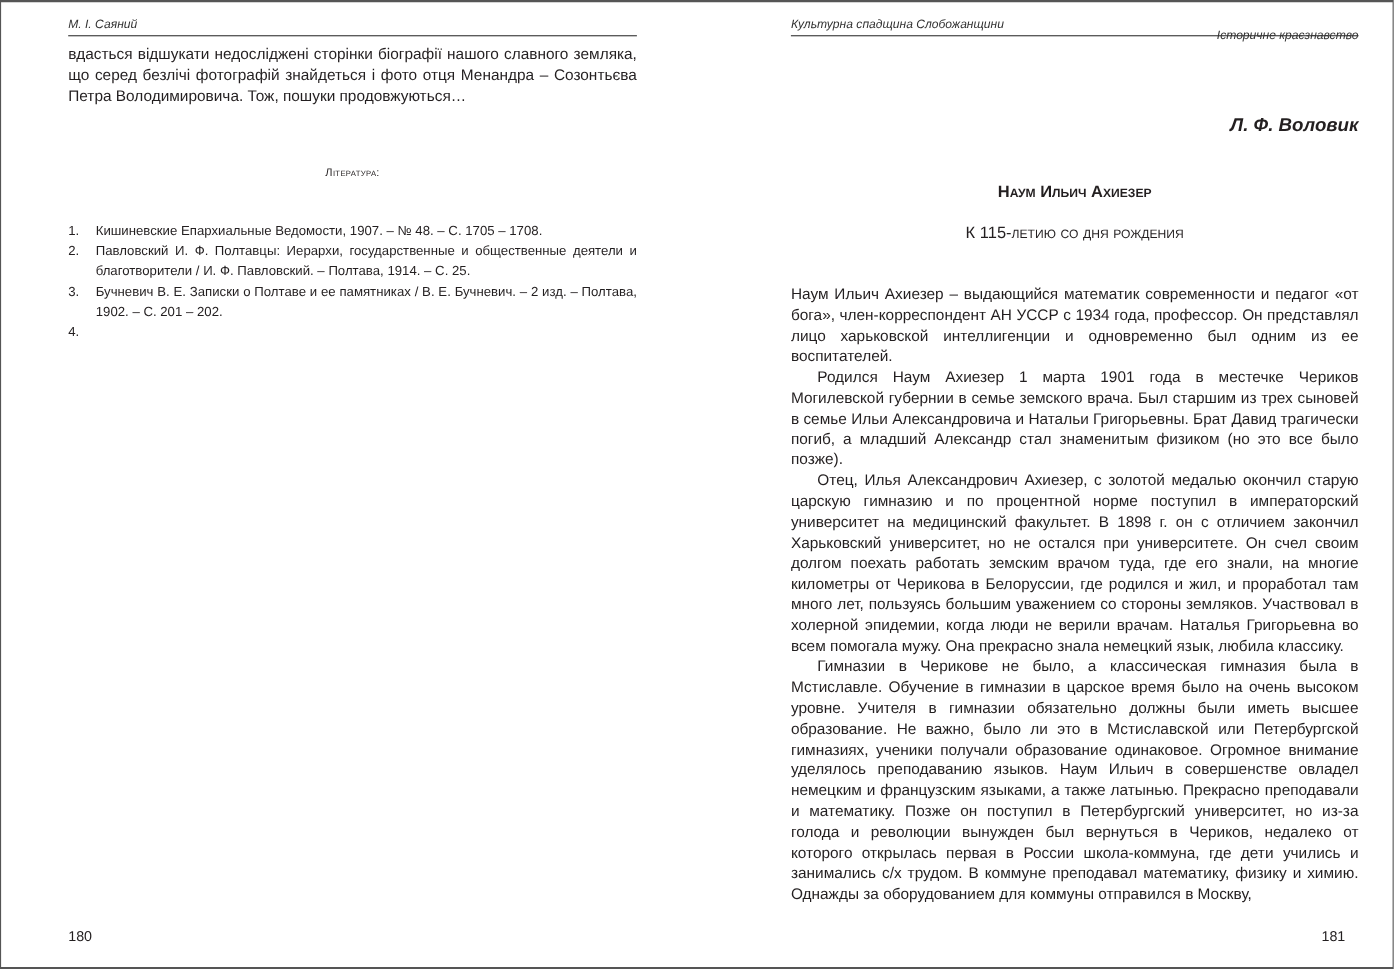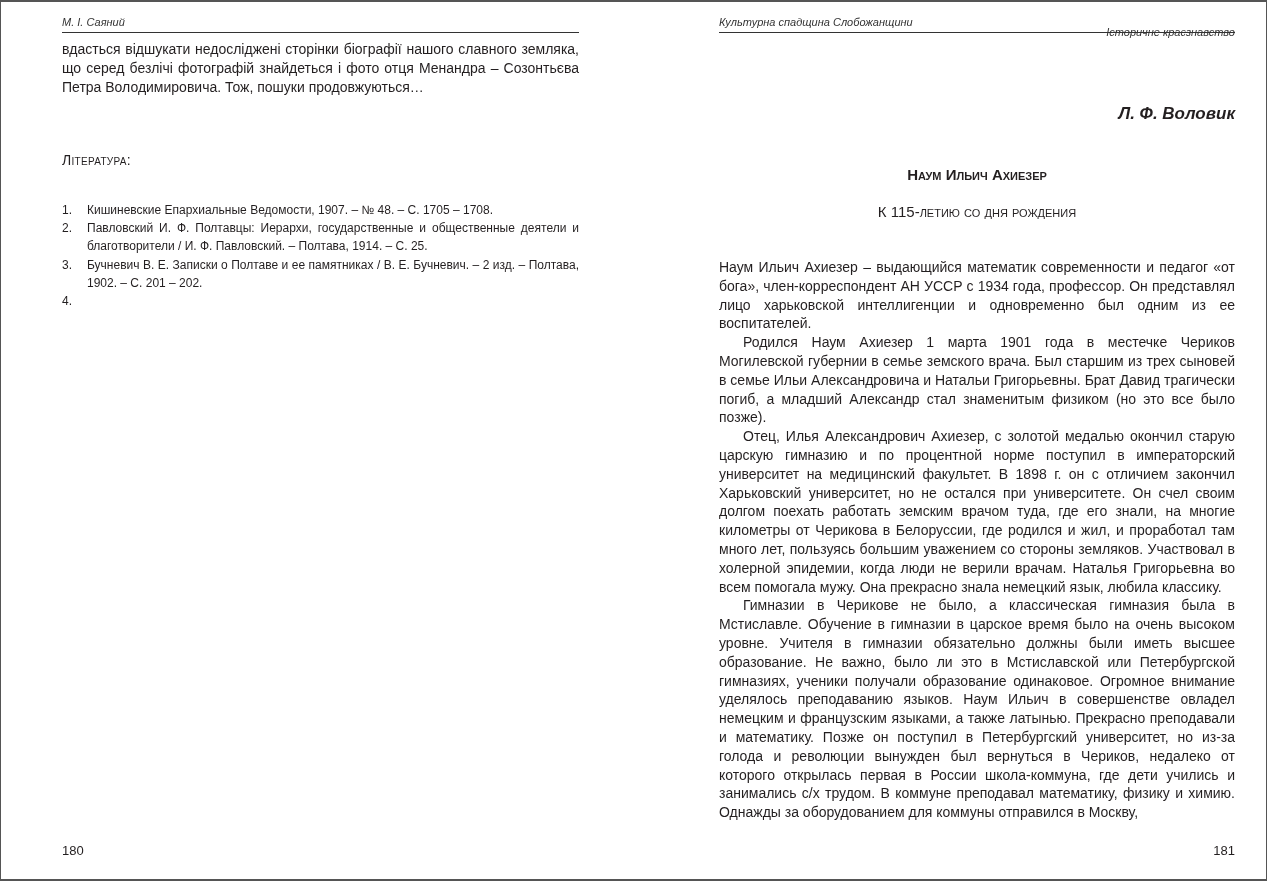--- a/index.html
+++ b/index.html
@@ -10,22 +10,22 @@
   .page { position: absolute; top: 0; height: 701px; }
   .page-left { left: 62px; width: 517px; }
   .page-right { left: 691px; width: 516px; margin-left: 28px; }
   .running-head { position: absolute; top: 14px; left: 0; right: 0; height: 18px;
                   border-bottom: 1.5px solid #333; font-style: italic; font-size: 11px; color: #333; }
   .running-head .l { position: absolute; left: 0; top: 2px; }
   .running-head .r { position: absolute; right: 0; top: 12px; }
   .body-text { font-size: 14px; line-height: 18.8px; text-align: justify; margin: 0; }
   .indent { text-indent: 24px; }
   .left-text { position: absolute; top: 40px; left: 0; right: 0; }
-  .lit-title { position: absolute; top: 152px; left: 0; right: 0; text-align: left;
-               font-size: 14px; font-variant: small-caps; letter-spacing: 0.3px; }
+  .lit-title { position: absolute; top: 152px; left: 0; right: 0; text-align: center;
+               font-size: 10px; font-variant: small-caps; letter-spacing: 0.3px; }
   .refs { position: absolute; top: 201px; left: 0; right: 0; margin: 0; padding: 0; list-style: none; }
   .refs li { position: relative; padding-left: 25px; font-size: 12px; line-height: 18.2px; text-align: justify; }
   .refs li .num { position: absolute; left: 0; top: 0; }
   .page-num { position: absolute; top: 843px; font-size: 13px; }
   .author { position: absolute; top: 104px; right: 0; font-weight: bold; font-style: italic; font-size: 17px; }
   .art-title { position: absolute; top: 166px; left: 0; right: 0; text-align: center;
                font-weight: bold; font-size: 15px; font-variant: small-caps; }
   .art-sub { position: absolute; top: 203px; left: 0; right: 0; text-align: center;
              font-size: 15px; font-variant: small-caps; }
   .right-text { position: absolute; top: 258px; left: 0; right: 0; }
@@ -59,14 +59,14 @@
   </div>
   <div class="author">Л. Ф. Воловик</div>
   <div class="art-title">Наум Ильич Ахиезер</div>
   <div class="art-sub">К 115-летию со дня рождения</div>
   <div class="right-text">
     <p class="body-text">Наум Ильич Ахиезер – выдающийся математик современности и педагог «от бога», член-корреспондент АН УССР с 1934 года, профессор. Он представлял лицо харьковской интеллигенции и одновременно был одним из ее воспитателей.</p>
     <p class="body-text indent">Родился Наум Ахиезер 1 марта 1901 года в местечке Чериков Могилевской губернии в семье земского врача. Был старшим из трех сыновей в семье Ильи Александровича и Натальи Григорьевны. Брат Давид трагически погиб, а младший Александр стал знаменитым физиком (но это все было позже).</p>
     <p class="body-text indent">Отец, Илья Александрович Ахиезер, с золотой медалью окончил старую царскую гимназию и по процентной норме поступил в императорский университет на медицинский факультет. В 1898 г. он с отличием закончил Харьковский университет, но не остался при университете. Он счел своим долгом поехать работать земским врачом туда, где его знали, на многие километры от Черикова в Белоруссии, где родился и жил, и проработал там много лет, пользуясь большим уважением со стороны земляков. Участвовал в холерной эпидемии, когда люди не верили врачам. Наталья Григорьевна во всем помогала мужу. Она прекрасно знала немецкий язык, любила классику.</p>
     <p class="body-text indent">Гимназии в Черикове не было, а классическая гимназия была в Мстиславле. Обучение в гимназии в царское время было на очень высоком уровне. Учителя в гимназии обязательно должны были иметь высшее образование. Не важно, было ли это в Мстиславской или Петербургской гимназиях, ученики получали образование одинаковое. Огромное внимание уделялось преподаванию языков. Наум Ильич в совершенстве овладел немецким и французским языками, а также латынью. Прекрасно преподавали и математику. Позже он поступил в Петербургский университет, но из-за голода и революции вынужден был вернуться в Чериков, недалеко от которого открылась первая в России школа-коммуна, где дети учились и занимались с/х трудом. В коммуне преподавал математику, физику и химию. Однажды за оборудованием для коммуны отправился в Москву,</p>
   </div>
-  <div class="page-num" style="right:0;text-align:right;">181</div>
+  <div class="page-num" style="right:12px;text-align:right;">181</div>
 </div>
 
 </body></html>

